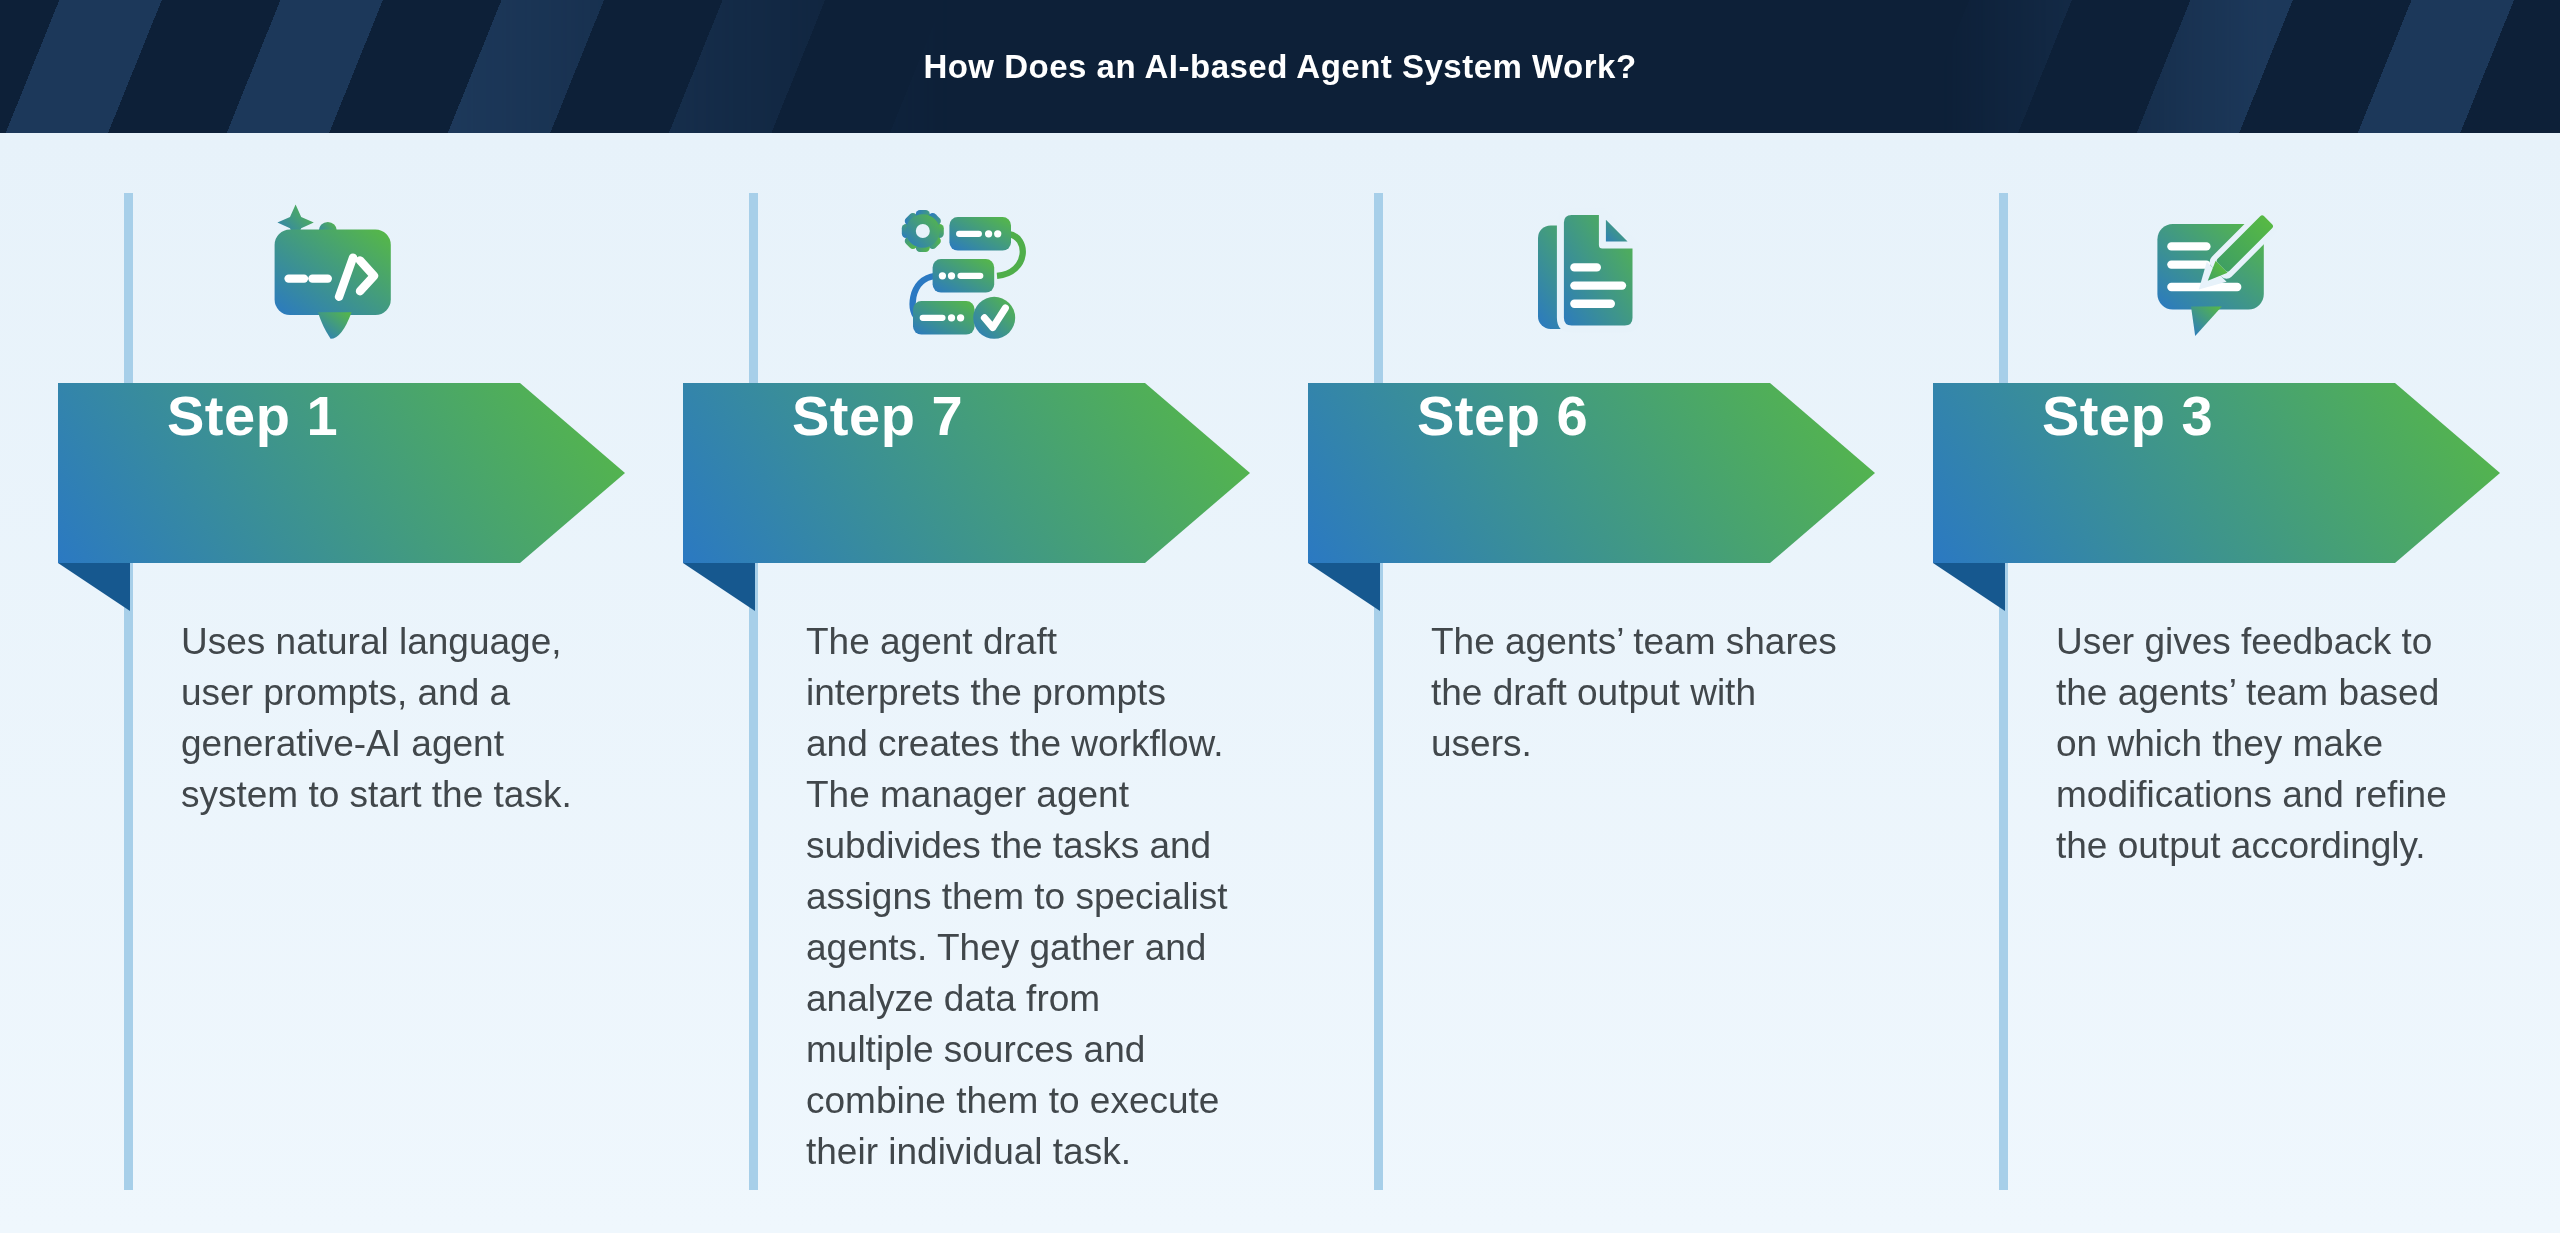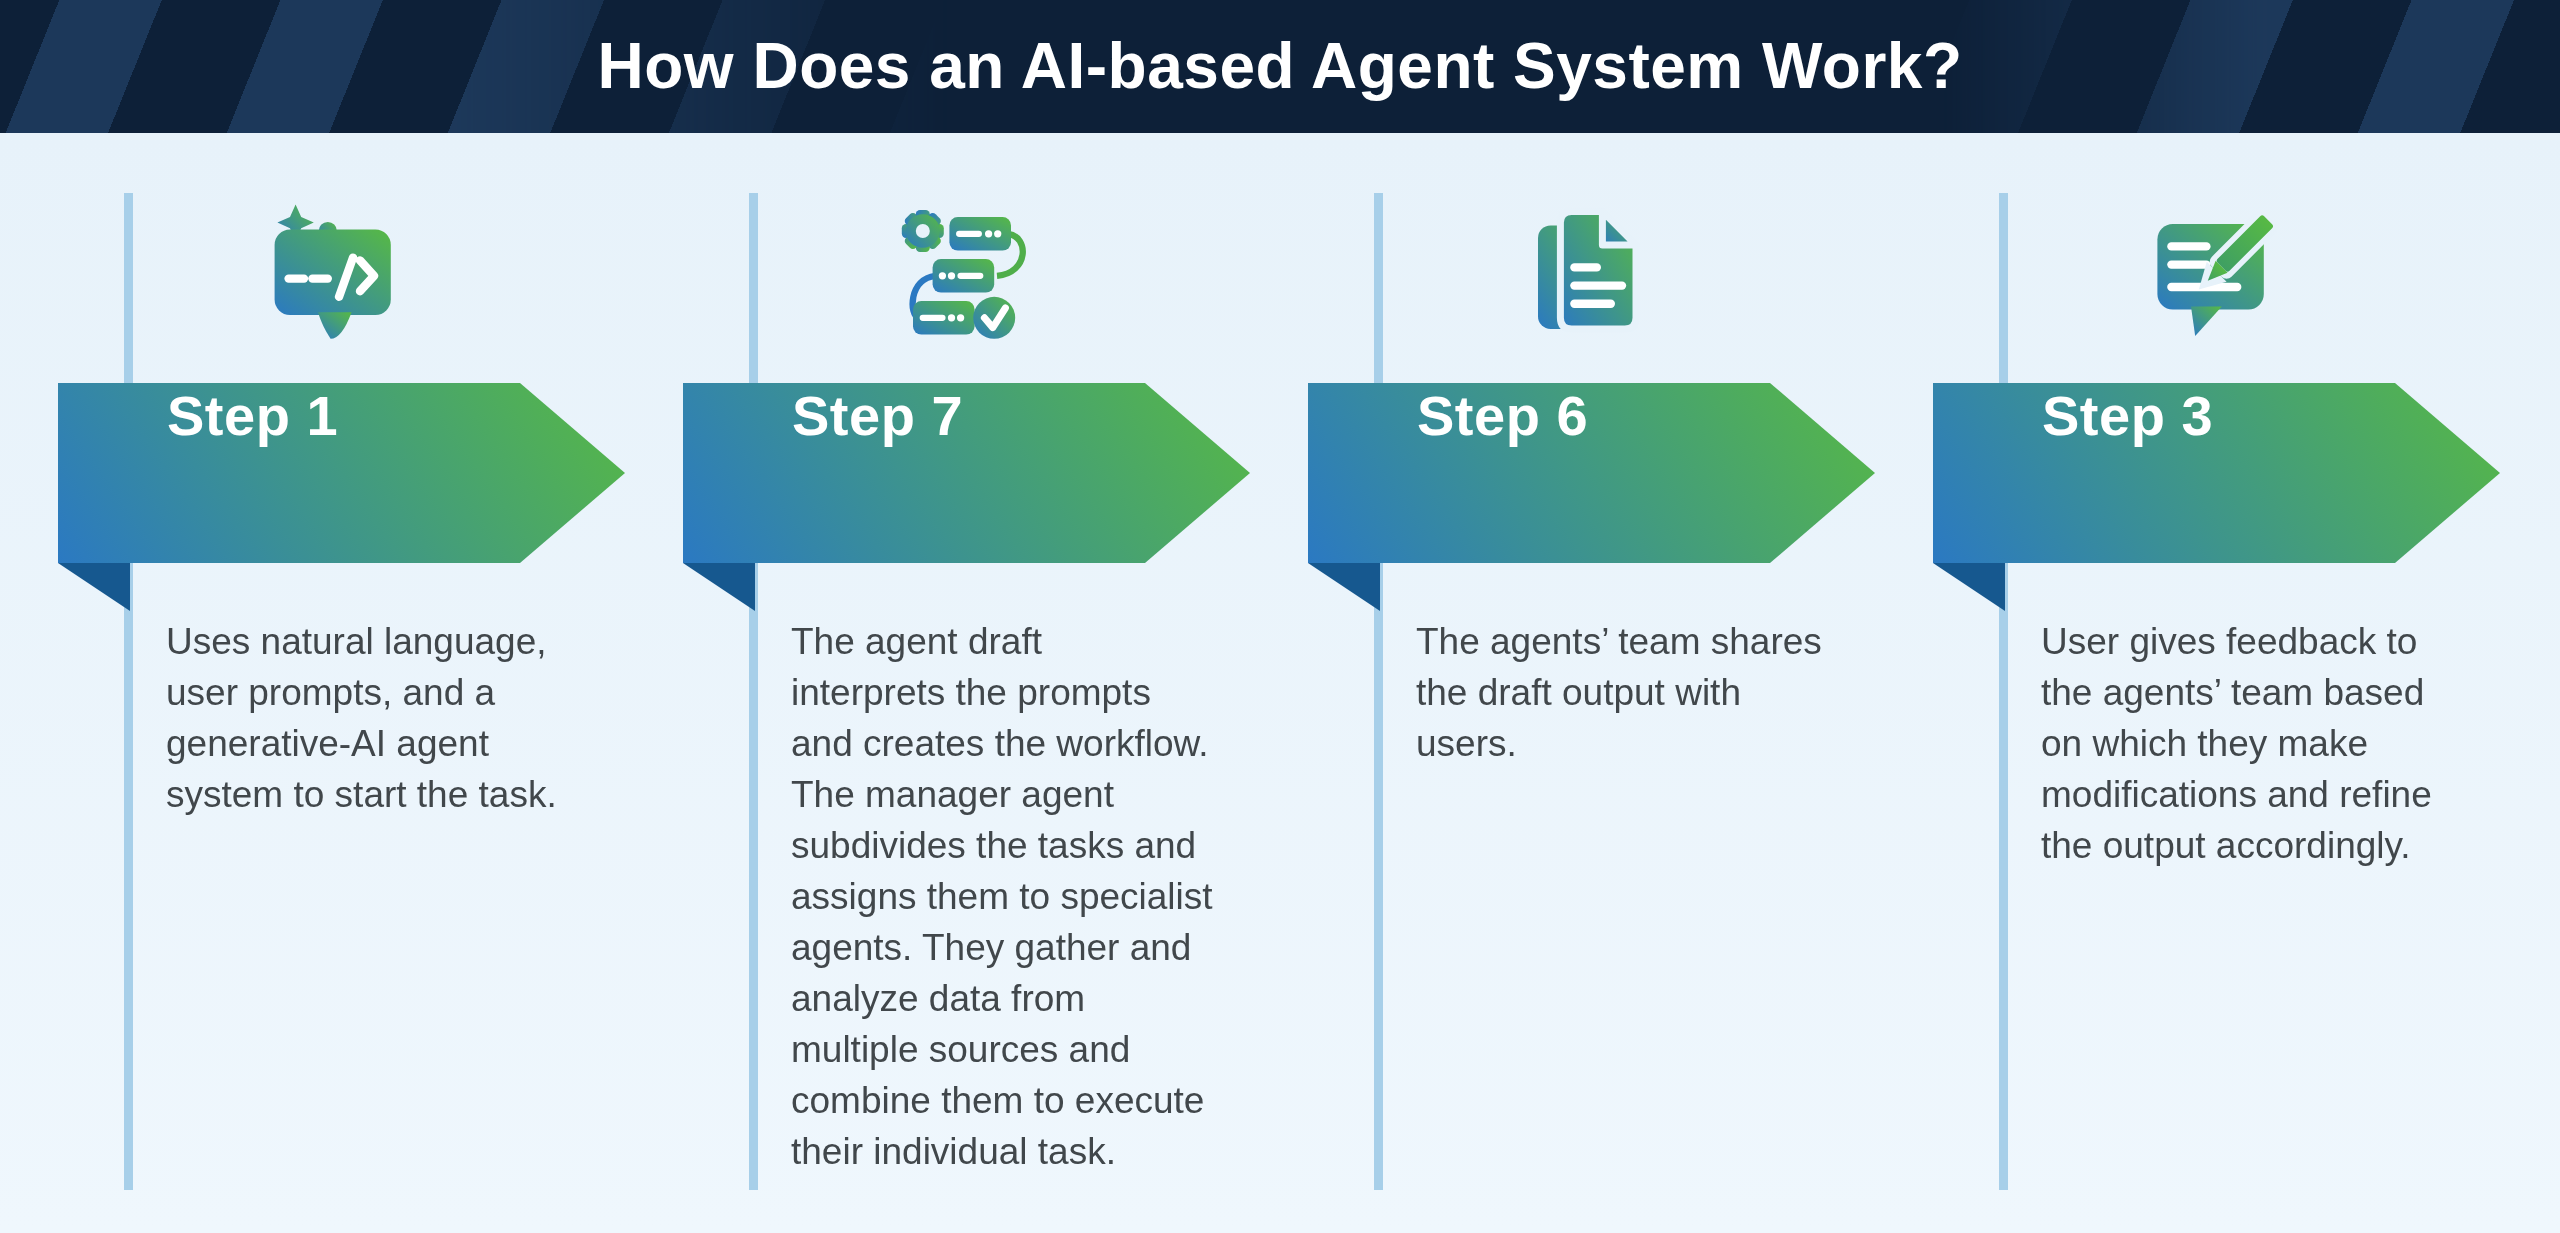--- a/index.html
+++ b/index.html
@@ -32,21 +32,21 @@
     mask-image:linear-gradient(90deg,#000 0%,#000 45%,transparent 95%);
   }
   .stripes.right{
     right:0;width:650px;
     background:repeating-linear-gradient(112deg,transparent 0 55px,var(--stripe) 55px 150px,transparent 150px 205px);
     -webkit-mask-image:linear-gradient(270deg,#000 0%,#000 45%,transparent 95%);
     mask-image:linear-gradient(270deg,#000 0%,#000 45%,transparent 95%);
   }
   .title{
     position:absolute;left:0;top:0;width:100%;height:133px;line-height:133px;
-    text-align:center;color:var(--title-color);font-size:64px;font-weight:700;
+    text-align:center;color:var(--title-color);font-size:33px;font-weight:700;
     letter-spacing:.5px;margin:0;
   }
   
   .panel{
     position:absolute;left:0;top:133px;width:2560px;height:1100px;
     background:linear-gradient(180deg,var(--panel-top),var(--panel-bottom));
   }
   
   .step-col{position:absolute;top:0;width:0;height:1233px;}
   .col1{left:124px;} .col2{left:749px;} .col3{left:1374px;} .col4{left:1999px;}
@@ -65,21 +65,21 @@
   }
   .step-label{
     padding-left:109px;color:#ffffff;font-size:56px;font-weight:700;letter-spacing:.5px;
   }
   .fold{
     position:absolute;left:-66px;top:563px;width:72px;height:48px;z-index:2;
     background:var(--fold);
     clip-path:polygon(0 0,100% 0,100% 100%);
   }
   .desc{
-    position:absolute;left:42px;top:616px;width:540px;z-index:2;
+    position:absolute;left:57px;top:616px;width:540px;z-index:2;
     color:var(--body-text);font-size:37px;line-height:51px;white-space:pre;
   }
 </style>
 </head>
 <body>
 
 <div class="canvas">
 
   <div class="header">
     <div class="stripes left"></div>

